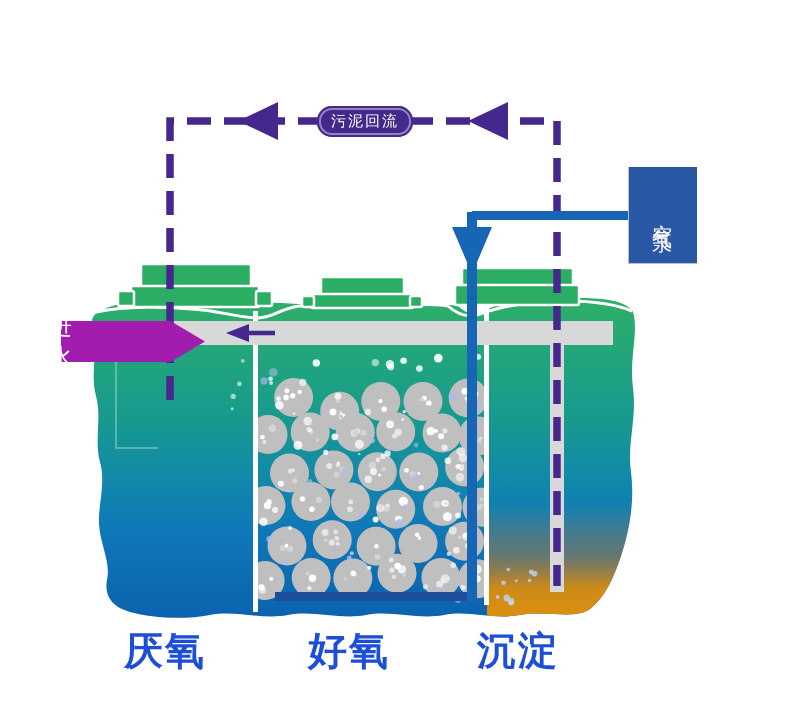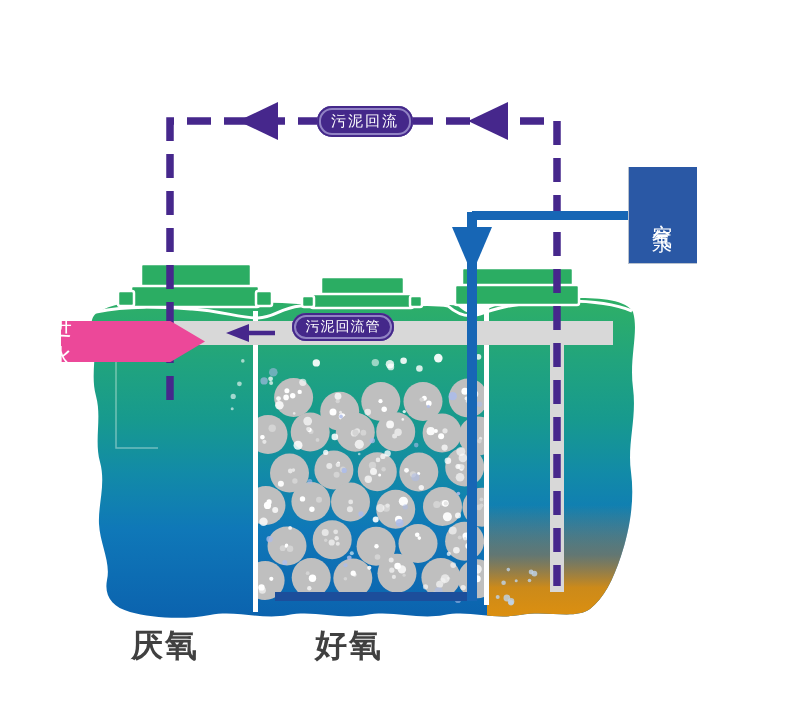--- a/index.html
+++ b/index.html
@@ -13,39 +13,39 @@
   .pill{
     position:absolute;background:#44288A;color:#fff;border-radius:15px;
     display:flex;align-items:center;justify-content:center;
     box-shadow:inset 0 0 0 2px #44288A, inset 0 0 0 4px #9183C4;
     white-space:nowrap;
   }
   .pill-top{left:317px;top:106px;width:96px;height:31px;font-size:15px;letter-spacing:2px;}
   .pill-pipe{left:292px;top:313px;width:102px;height:28px;font-size:14px;letter-spacing:1px;}
 
   .tag{
-    position:absolute;background:#ec4899;color:#fff;
+    position:absolute;background:#a21caf;color:#fff;
     display:flex;align-items:center;justify-content:center;
     clip-path:polygon(0% 0%,76% 0%,100% 50%,76% 100%,0% 100%);
     font-size:23px;padding-right:18%;box-sizing:border-box;letter-spacing:1px;
   }
   .tag-in{left:61px;top:321px;width:76px;height:41px;}
   .tag-out{left:597px;top:318px;width:78px;height:40px;}
 
   .pump{
     position:absolute;left:628px;top:167px;width:68px;height:96px;
     background:#2A58A5;color:#fff;font-size:20px;
     writing-mode:vertical-rl;text-orientation:upright;letter-spacing:5px;
     display:flex;align-items:center;justify-content:center;
     border-left:1px solid #b9c2ce;border-bottom:1px solid #b9c2ce;
   }
 
   .chamber{
     position:absolute;top:624px;width:96px;text-align:center;
-    font-size:32px;font-weight:bold;color:#404040;letter-spacing:2px;white-space:nowrap;
+    font-size:39px;font-weight:bold;color:#1d4ed8;letter-spacing:2px;white-space:nowrap;
   }
   .chamber-1{left:117px;}
   .chamber-2{left:301px;}
   .chamber-3{left:470px;}
 </style>
 </head>
 <body>
 
 <div class="stage">
 
@@ -374,19 +374,19 @@
     <polygon points="226,333 249,324 249,342" fill="#46278C"></polygon>
 
     <rect x="275" y="592" width="202" height="9" fill="#1C4E9B"></rect>
     <rect x="467" y="212" width="10" height="389" fill="#1766B5"></rect>
     <rect x="472" y="211" width="156" height="9" fill="#1766B5"></rect>
     <polygon points="452,227 492,227 472,274" fill="#1766B5"></polygon>
   </svg>
 
   <div class="overlay">
     <div class="pill pill-top">污泥回流</div>
-    <div class="pill pill-pipe">污泥回流管</div>
     <div class="tag tag-in">进水</div>
     <div class="pump">空气泵</div>
     <div class="chamber chamber-1">厌氧</div>
     <div class="chamber chamber-2">好氧</div>
+    <div class="chamber chamber-3">沉淀</div>
   </div>
 </div>
 
 </body></html>

